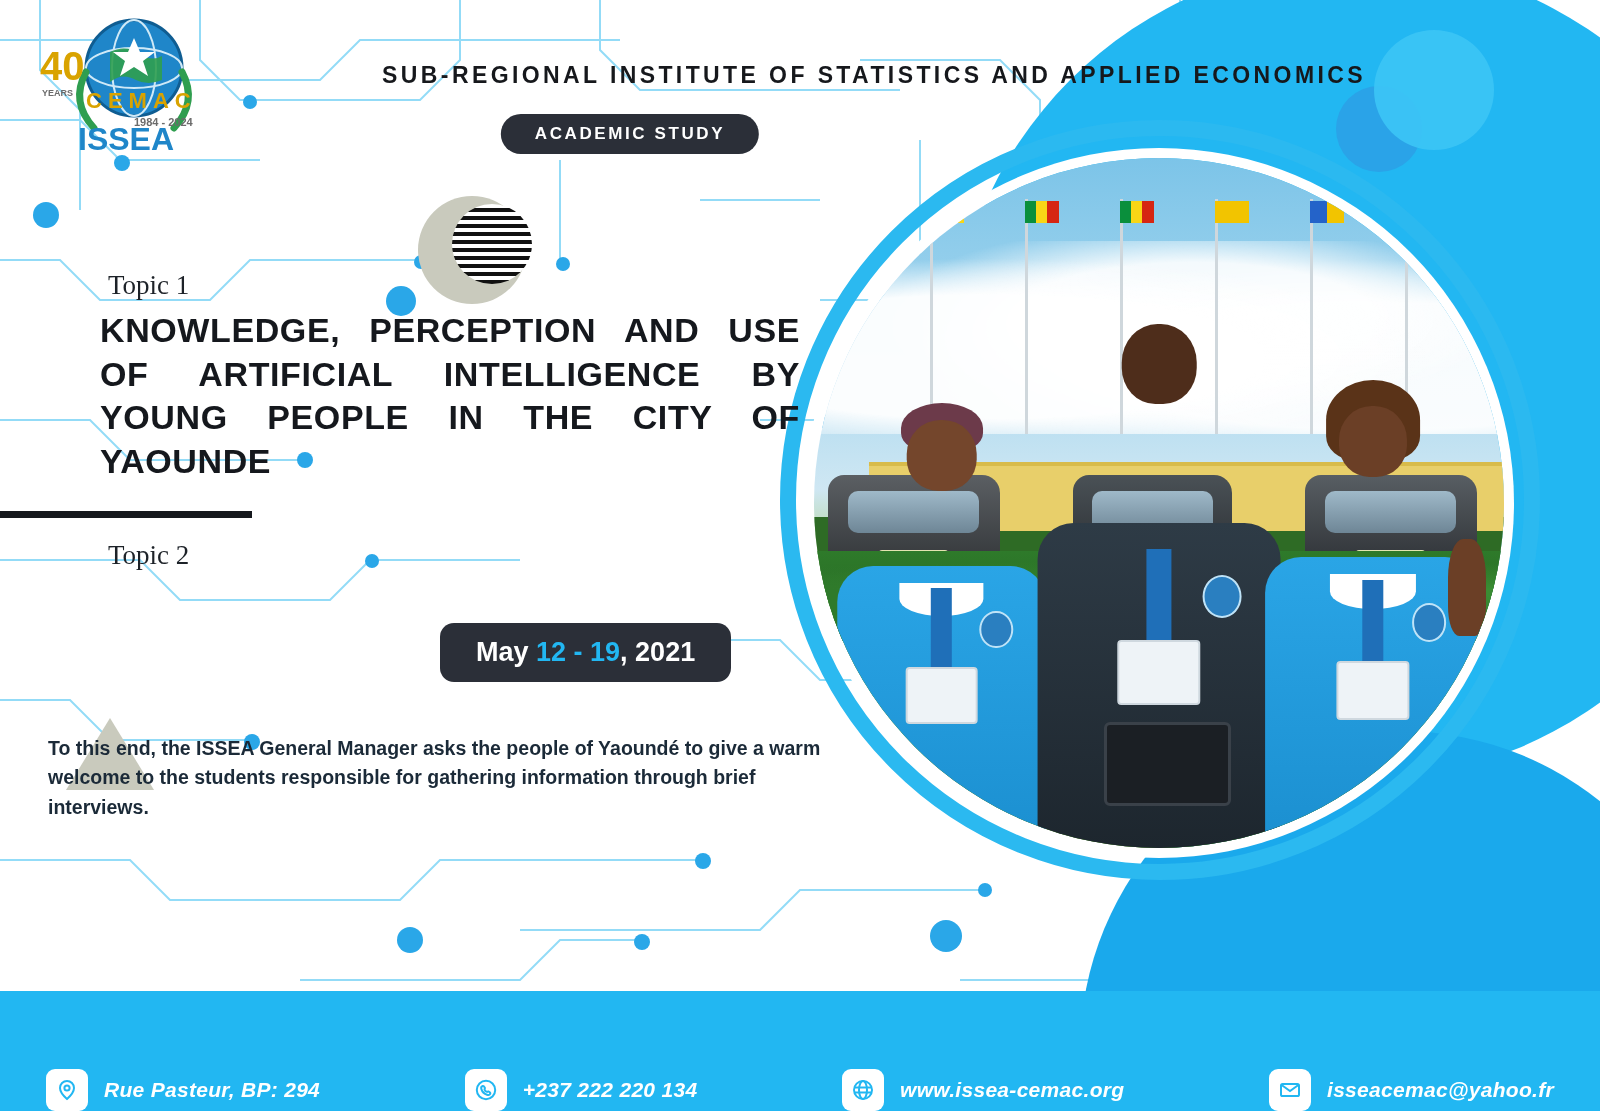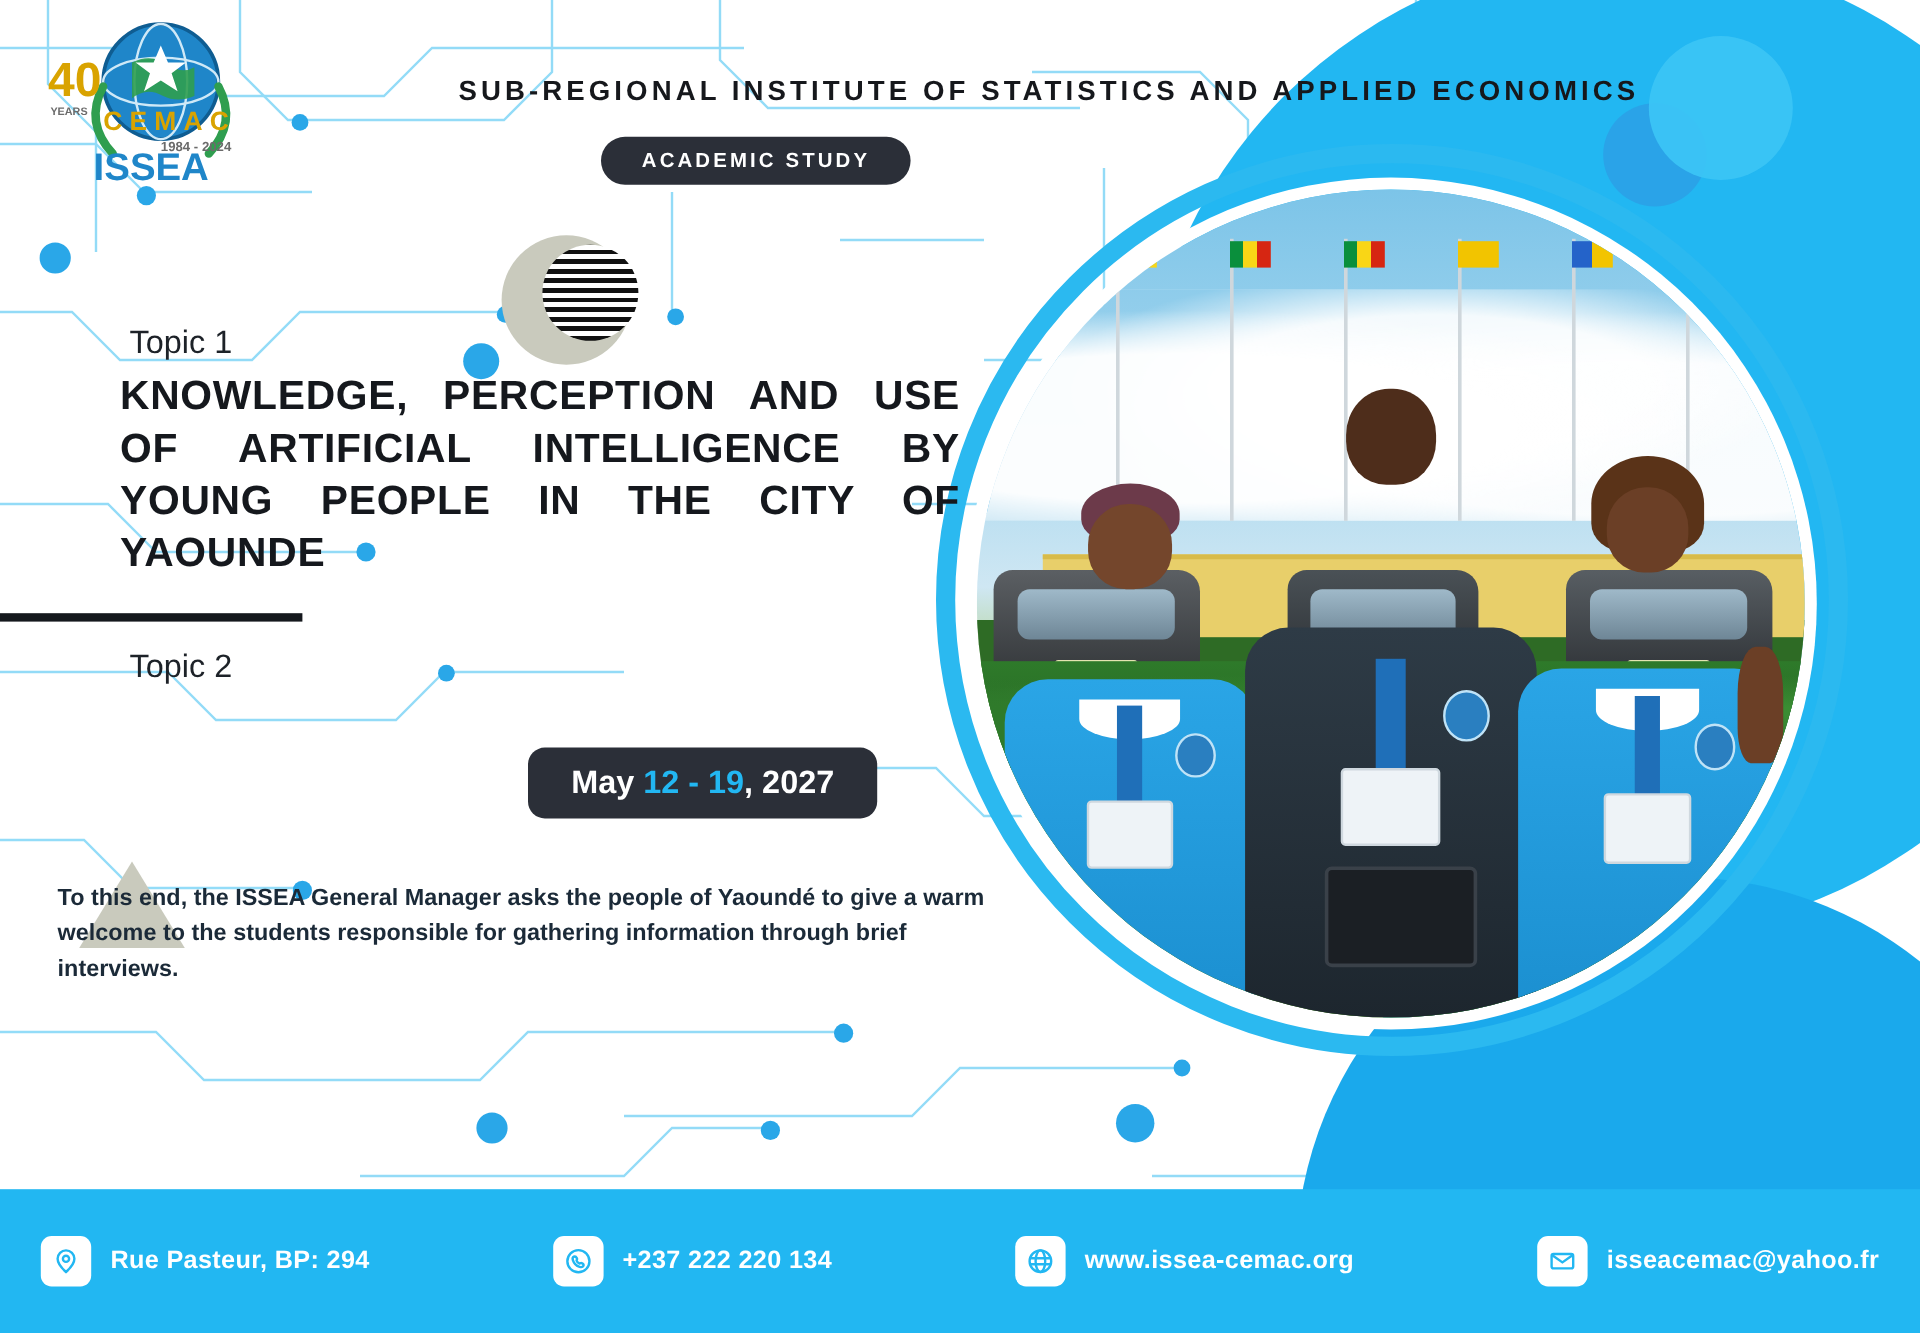--- a/index.html
+++ b/index.html
@@ -188,20 +188,21 @@
     border-right: 44px solid transparent;
     border-bottom: 72px solid #c9cabd;
     z-index: 3;
   }
 
   
   .content { position: absolute; left: 0; top: 270px; width: 860px; z-index: 6; }
   .topic-label {
     font-size: 27px; color: #1d2228; margin-left: 108px; font-weight: 400;
     margin-bottom: 8px;
+    font-family: Liberation Serif, serif;
   }
   .topic-title {
     font-size: 34px; font-weight: 800; letter-spacing: .6px;
     color: #15181d; line-height: 1.28;
     margin: 0 60px 0 100px;
     text-align: justify;
     text-align-last: left;
   }
   .rule {
     width: 252px; height: 7px; background: #15181d;
@@ -226,22 +227,22 @@
     background: #22b7f2; z-index: 8;
   }
   .contact-tab {
     position: absolute; left: 36px; top: -38px;
     background: #22b7f2; color: #ffffff;
     padding: 8px 26px 10px 22px;
     border-radius: 10px 10px 0 0;
     font-size: 29px; font-weight: 700;
   }
   .footer-items {
-    display: flex; align-items: center; height: 100%;
-    padding: 0 34px; gap: 0; justify-content: space-between;
+    display: flex; align-items: flex-end; height: 100%;
+    padding: 0 46px; gap: 0; justify-content: space-between; font-style: italic;
   }
   .f-item { display: flex; align-items: center; gap: 16px; color: #ffffff; }
   .f-item .txt { font-size: 21px; font-weight: 700; letter-spacing: .3px; }
   .f-ico {
     width: 42px; height: 42px; border-radius: 9px;
     background: #ffffff; display: flex; align-items: center; justify-content: center;
   }
   .f-ico svg { width: 24px; height: 24px; fill: none; stroke: #22b7f2; stroke-width: 2; }
 </style>
 </head>
@@ -389,21 +390,21 @@
 <div class="deco-dot-blue"></div>
 <div class="deco-triangle"></div>
 
 <div class="content">
   <div class="topic-label">Topic 1</div>
   <div class="topic-title">KNOWLEDGE, PERCEPTION AND USE OF ARTIFICIAL INTELLIGENCE BY YOUNG PEOPLE IN THE CITY OF YAOUNDE</div>
   <div class="rule"></div>
   <div class="topic-label">Topic 2</div>
 
   <div class="date-pill">
-    <span>May </span><span class="hl">12 - 19</span><span>, 2027</span>
+    <span>May </span><span class="hl">12 - 19</span><span>, 2021</span>
   </div>
 
   <div class="note">To this end, the ISSEA General Manager asks the people of Yaoundé to give a warm welcome to the students responsible for gathering information through brief interviews.</div>
 </div>
 
 <div class="footer">
   <div class="footer-items">
     <div class="f-item">
       <span class="f-ico">
         <svg viewBox="0 0 24 24">

